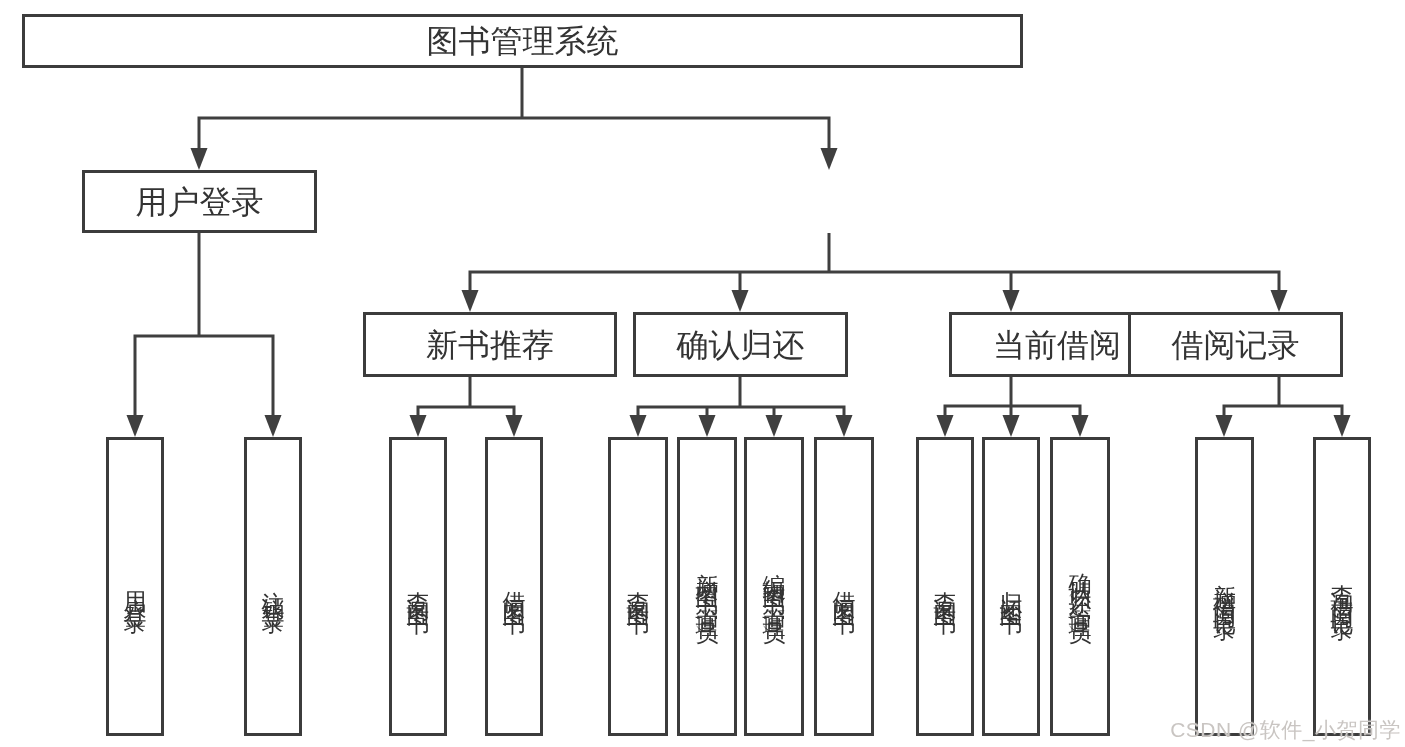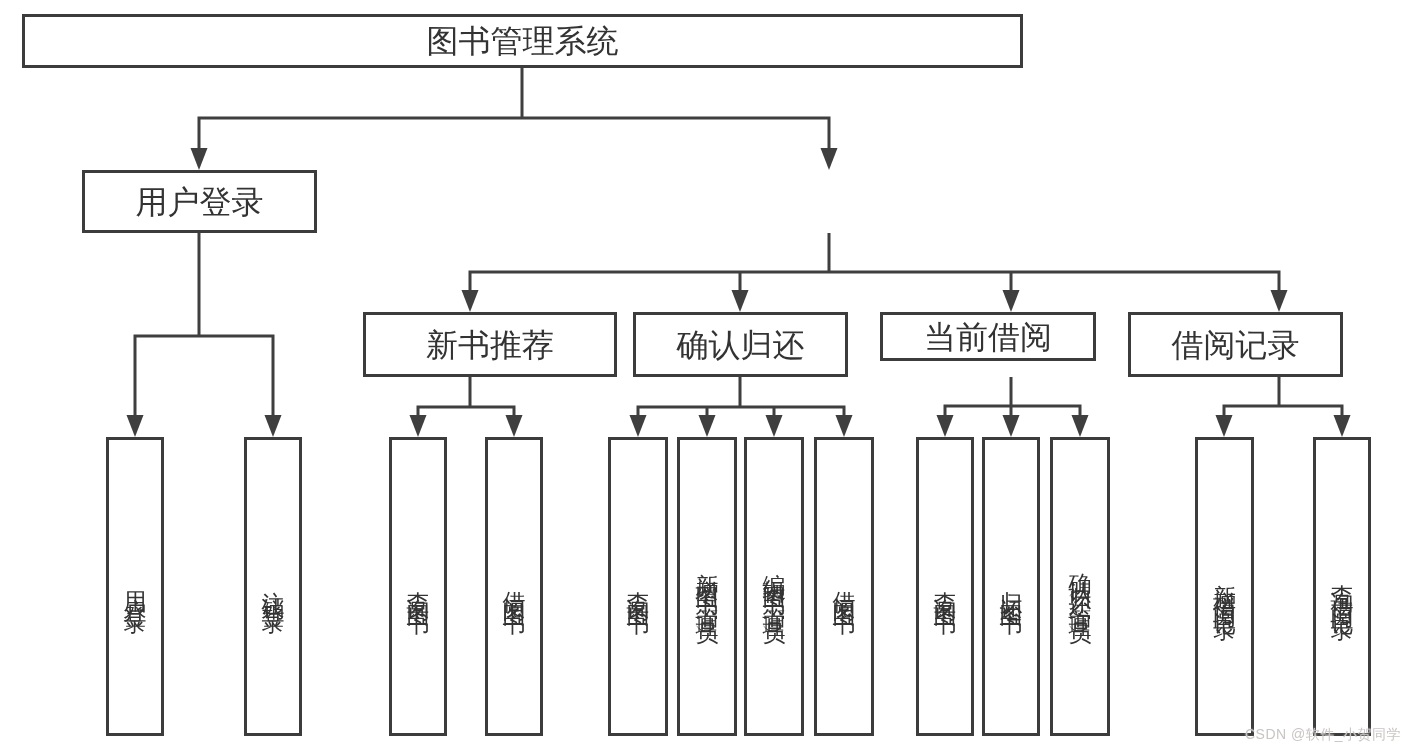--- a/index.html
+++ b/index.html
@@ -20,40 +20,40 @@
     font-size:23px; letter-spacing:7px;
   }
   
   .n-root { left:22px; top:14px; width:1001px; height:54px; }
   
   .n-l2-0 { left:82px;  top:170px; width:235px; height:63px; }
   .n-l2-1 { left:712px; top:170px; width:235px; height:63px; }
   
   .n-l3-0 { left:363px;  top:312px; width:254px; height:65px; }
   .n-l3-1 { left:633px;  top:312px; width:215px; height:65px; }
-  .n-l3-2 { left:880px;  top:312px; width:216px; height:49px; }
+  .n-l3-2 { left:949px;  top:312px; width:216px; height:65px; }
   .n-l3-3 { left:1128px; top:312px; width:215px; height:65px; }
   
   .leaf { top:437px; height:299px; }
   .n-lf-0  { left:106px;  width:58px; }
   .n-lf-1  { left:244px;  width:58px; }
   .n-lf-2  { left:389px;  width:58px; }
   .n-lf-3  { left:485px;  width:58px; }
   .n-lf-4  { left:608px;  width:60px; }
   .n-lf-5  { left:677px;  width:60px; }
   .n-lf-6  { left:744px;  width:60px; }
   .n-lf-7  { left:814px;  width:60px; }
   .n-lf-8  { left:916px;  width:58px; }
   .n-lf-9  { left:982px;  width:58px; }
   .n-lf-10 { left:1050px; width:60px; }
   .n-lf-11 { left:1195px; width:59px; }
   .n-lf-12 { left:1313px; width:58px; }
   .watermark {
     position:absolute; right:4px; bottom:3px; z-index:5;
-    font-size:14px; color:#c9c5c2; letter-spacing:0.5px;
+    font-size:21px; color:#c9c5c2; letter-spacing:0.5px;
     text-shadow:0 0 2px rgba(255,255,255,0.8);
   }
 </style>
 </head>
 <body>
 
 <div class="stage">
 
   <svg class="wires" width="1405" height="747" viewBox="0 0 1405 747">
     <g stroke="#3f3f3f" stroke-width="3" fill="none">

